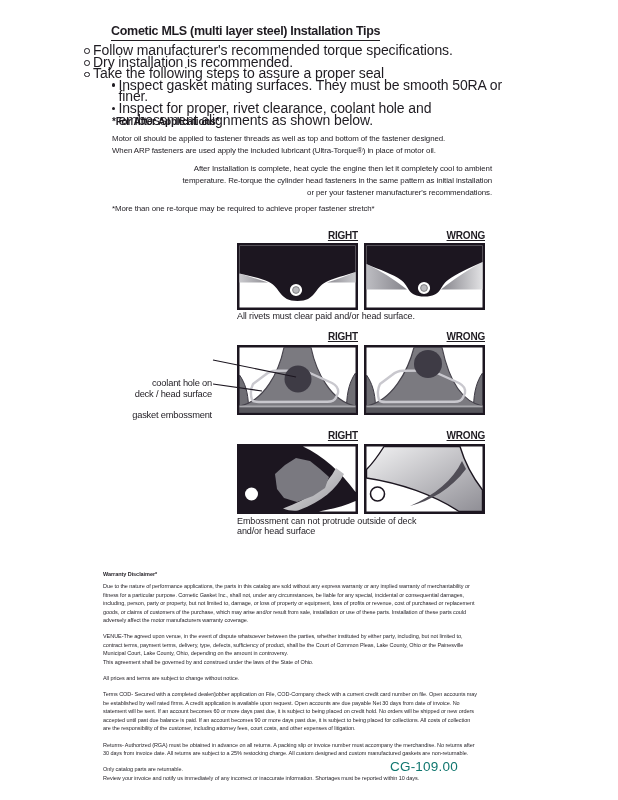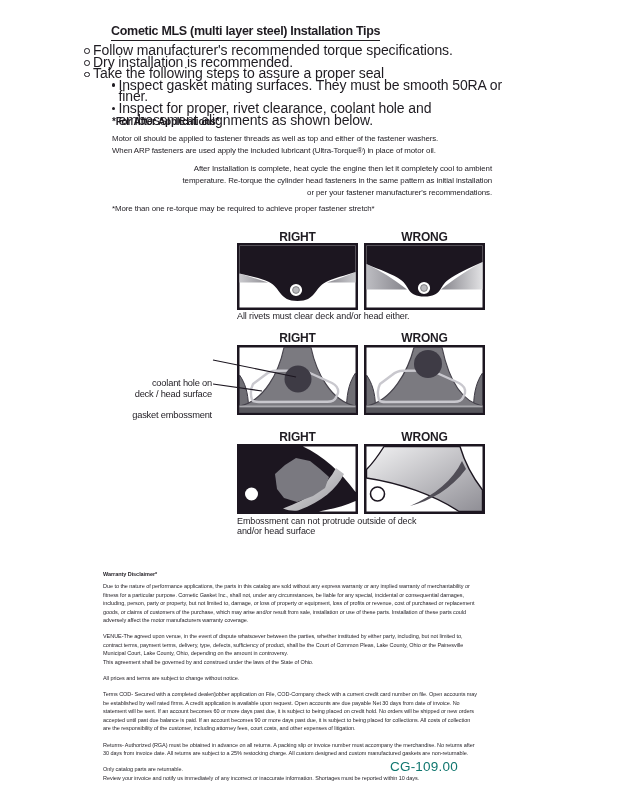--- a/index.html
+++ b/index.html
@@ -25,21 +25,21 @@
     width:3.4px;height:3.4px;background:#1f1c22;border-radius:50%;
     margin:3.6px 3px 0 0;flex:none;
   }
   .diesel-h{left:112px;top:116px;font-size:10px;font-weight:bold;letter-spacing:-0.2px;}
   .body-p{
     left:112px;width:380px;font-size:7.9px;line-height:12px;letter-spacing:-0.1px;
     white-space:pre-line;
   }
   
   .fig-labels{left:237px;width:248px;display:flex;gap:6px;}
-  .fig-labels div{width:121px;text-align:center;font-size:12px;font-weight:bold;letter-spacing:-0.2px;}
+  .fig-labels div{width:121px;text-align:right;font-size:10px;font-weight:bold;letter-spacing:-0.2px;text-decoration:underline;}
   .fig-panels{left:237px;width:248px;display:flex;gap:6px;}
   .fig-panels svg{display:block;}
   .fig-caption{font-size:9px;letter-spacing:-0.1px;line-height:9.6px;white-space:pre-line;}
   .callout{
     font-size:9.3px;letter-spacing:-0.2px;text-align:right;line-height:10.5px;margin-top:32px;
   }
   
   .warranty{left:103px;top:570px;width:436px;font-size:5.5px;line-height:8.4px;letter-spacing:-0.05px;color:#28252b;}
   .warranty .w-h{font-weight:bold;margin:0 0 4px 0;}
   .warranty p{margin:0 0 8px 0;white-space:pre-line;}
@@ -69,21 +69,21 @@
       <span class="dot"></span>
       <span>Inspect gasket mating surfaces.  They must be smooth 50RA or finer.</span>
     </div>
     <div class="tip-row sub">
       <span class="dot"></span>
       <span>Inspect for proper, rivet clearance, coolant hole and embossment alignments as shown below.</span>
     </div>
   </div>
 
   <div class="abs diesel-h">*For After Applications*</div>
-  <div class="abs body-p" style="top:133px;">Motor oil should be applied to fastener threads as well as top and either of the fastener washers.
+  <div class="abs body-p" style="top:133px;">Motor oil should be applied to fastener threads as well as top and bottom of the fastener designed.
 When ARP fasteners are used apply the included lubricant (Ultra-Torque®) in place of motor oil.</div>
   <div class="abs body-p" style="top:163px;text-align:right;">After Installation is complete, heat cycle the engine then let it completely cool to ambient
 temperature. Re-torque the cylinder head fasteners in the same pattern as initial installation
 or per your fastener manufacturer's recommendations.</div>
   <div class="abs body-p" style="top:203px;">*More than one re-torque may be required to achieve proper fastener stretch*</div>
 
   <div class="abs fig-labels" style="top:230px;">
     <div>RIGHT</div>
     <div>WRONG</div>
   </div>
@@ -118,21 +118,21 @@
         </linearGradient>
       </defs>
       <rect x="1.25" y="1.25" width="118.5" height="64.5" fill="#ffffff" stroke="#1c1620" stroke-width="2.5"></rect>
       <path d="M2.5,21 C15,27 30,36 43,46.5 L2.5,46.5 Z" fill="url(#f1gc)"></path>
       <path d="M118.5,19 C105,26 90,36 77,46.5 L118.5,46.5 Z" fill="url(#f1gd)"></path>
       <path d="M2.5,2.5 H118.5 V19 C105,25 92,31 84,37 C75,43.5 78,53.5 60.5,53.5 C43,53.5 46,43.5 37,37 C29,31 16,27 2.5,21 Z" fill="#1c1620"></path>
       <circle cx="60" cy="45" r="7" fill="#ffffff" stroke="#1c1620" stroke-width="1.8"></circle>
       <circle cx="60" cy="45" r="3.4" fill="#b9b9bd" stroke="#6e6e72" stroke-width="0.8"></circle>
     </svg>
   </div>
-  <div class="abs fig-caption" style="left:237px;top:312px;">All rivets must clear deck and/or head either.</div>
+  <div class="abs fig-caption" style="left:237px;top:312px;">All rivets must clear paid and/or head surface.</div>
 
   <div class="abs fig-labels" style="top:331px;">
     <div>RIGHT</div>
     <div>WRONG</div>
   </div>
   <div class="abs fig-panels" style="top:345px;">
     <svg width="121" height="70" viewBox="0 0 121 70">
       <rect x="1.25" y="1.25" width="118.5" height="67.5" fill="#ffffff" stroke="#1c1620" stroke-width="2.5"></rect>
       <path d="M2.5,30 C8,38 11,47 11.5,61 H2.5 Z" fill="#6f6e74" stroke="#3c3943" stroke-width="1"></path>
       <path d="M118.5,28 C113,36 110,46 109.5,61 H118.5 Z" fill="#6f6e74" stroke="#3c3943" stroke-width="1"></path>

